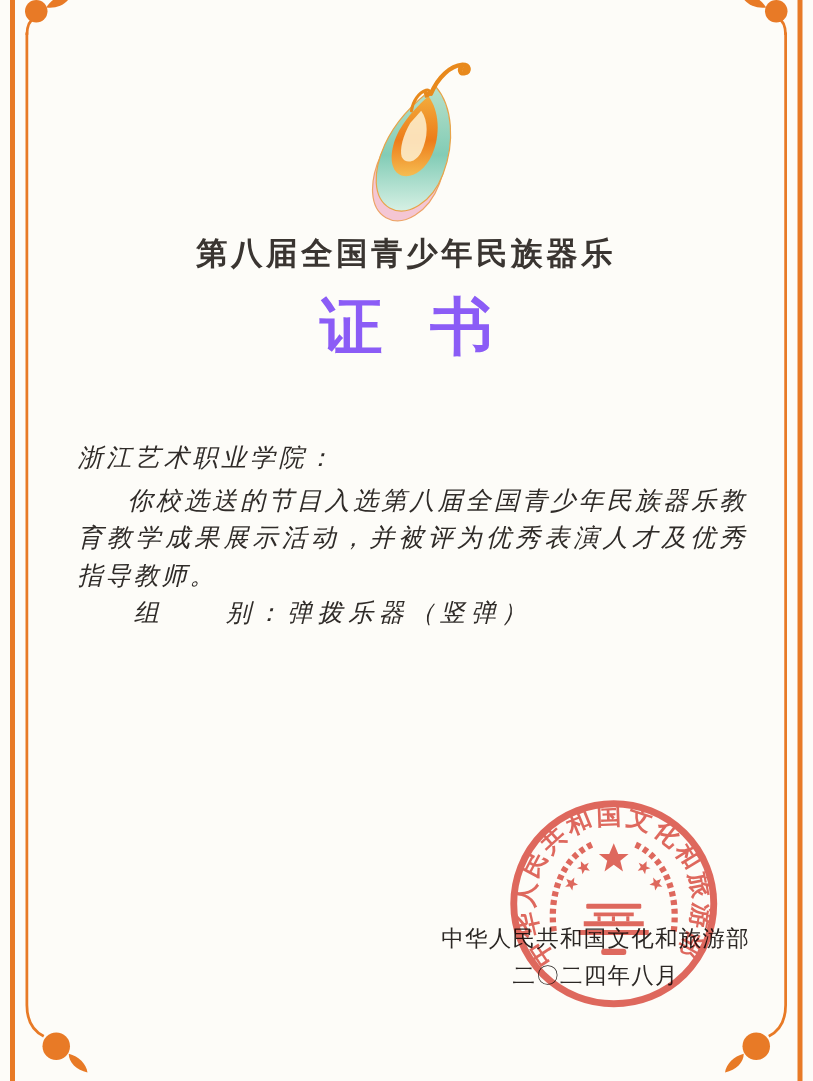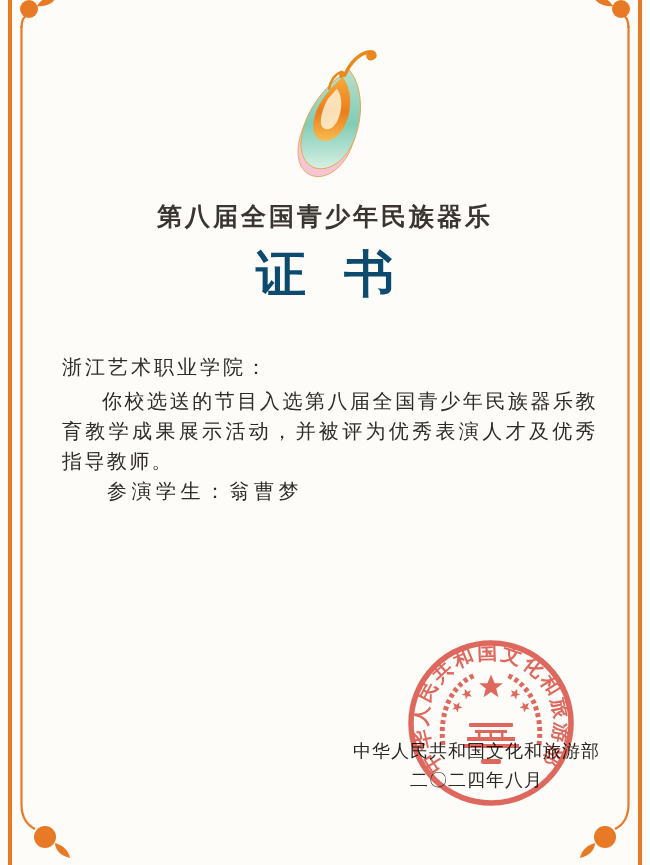--- a/index.html
+++ b/index.html
@@ -4,27 +4,27 @@
 <style>
   html,body{margin:0;padding:0;}
   body{width:650px;height:865px;background:#fdfcf8;}
   .page{
     position:relative;width:650px;height:865px;overflow:hidden;
     background:#fdfcf8;color:#2f2b28;
     font-family:"Liberation Serif","DejaVu Serif",serif;
   }
   .border-svg{position:absolute;left:0;top:0;}
   .logo{position:absolute;left:286px;top:44px;width:98px;height:136px;}
-  .titles{position:absolute;left:0;right:0;top:199px;text-align:center;}
+  .titles{position:absolute;left:0;right:0;top:186px;text-align:center;}
   .title-line{font-size:25px;font-weight:700;letter-spacing:3px;line-height:36px;color:#3a3531;}
   .cert-title{
     margin-top:10px;font-size:50px;font-weight:700;line-height:58px;
-    color:#0c4a6e;letter-spacing:38px;padding-left:38px;
+    color:#8b5cf6;letter-spacing:38px;padding-left:38px;
   }
-  .content{position:absolute;left:62px;right:52px;top:352px;font-size:20px;line-height:30px;font-weight:500;}
+  .content{position:absolute;left:62px;right:52px;top:352px;font-size:20px;line-height:30px;font-weight:500;font-style:italic;}
   .salutation{letter-spacing:3px;margin-bottom:4px;}
   .paragraph{margin:0;text-indent:2em;text-align:justify;letter-spacing:2.4px;}
   .fields{margin-left:45px;}
   .field-row,.closing{letter-spacing:4.5px;}
   .field-label{display:inline-block;}
   .signature{
     position:absolute;right:50px;top:737px;text-align:center;
     font-size:18px;line-height:29px;letter-spacing:1px;font-weight:500;color:#2b2724;
   }
   .seal{
@@ -86,21 +86,21 @@
   <div class="titles">
     <div class="title-line">第八届全国青少年民族器乐</div>
     <div class="cert-title">证书</div>
   </div>
 
   <div class="content">
     <div class="salutation">浙江艺术职业学院：</div>
     <p class="paragraph">你校选送的节目入选第八届全国青少年民族器乐教育教学成果展示活动，并被评为优秀表演人才及优秀指导教师。</p>
     <div class="fields">
       <div class="field-row">
-        <span class="field-label">参演学生：</span><span>翁曹梦</span>
+        <span class="field-label">组　　别：</span><span>弹拨乐器（竖弹）</span>
       </div>
     </div>
   </div>
 
   <div class="signature">
     <div>中华人民共和国文化和旅游部</div>
     <div>二〇二四年八月</div>
   </div>
 
   <svg class="seal" viewBox="0 0 172 172" xmlns="http://www.w3.org/2000/svg">

